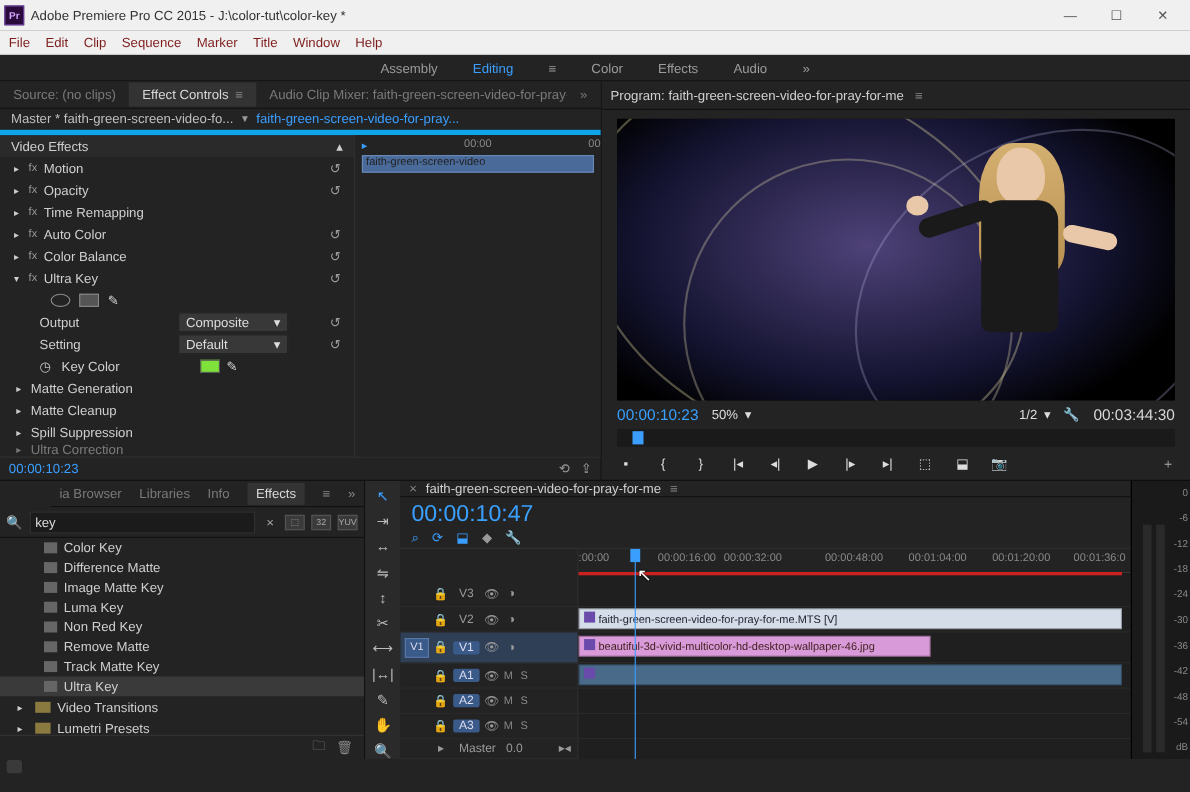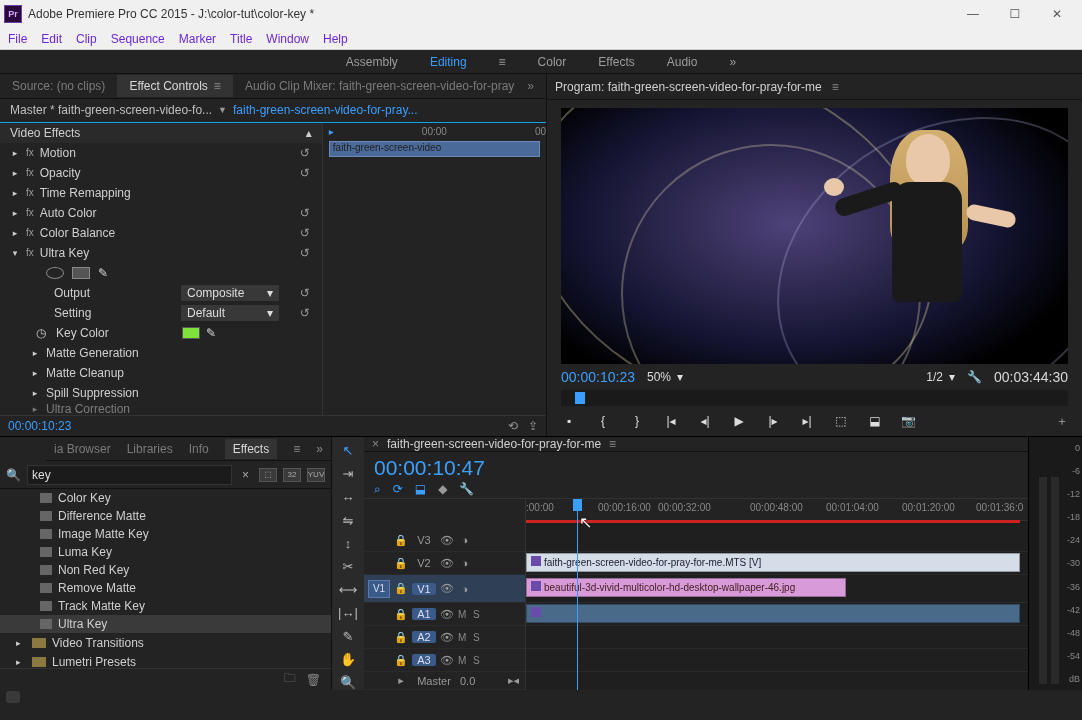--- a/index.html
+++ b/index.html
@@ -1,45 +1,45 @@
 <!DOCTYPE html>
 <html><head>
 <meta charset="utf-8">
 <style>
 * { box-sizing: border-box; margin: 0; padding: 0; font-family: "Segoe UI", Arial, sans-serif; }
 body { background: #232323; color: #bfbfbf; font-size: 12px; overflow: hidden; width: 1082px; height: 720px; }
 .titlebar { background: #f0f0f0; height: 28px; display: flex; align-items: center; padding: 0 4px; color: #333; }
 .titlebar .pr-icon { width: 18px; height: 18px; background: #2a0a3a; border: 1px solid #6b3fa0; margin-right: 6px; display:flex; align-items:center; justify-content:center; color:#d3a6ff; font-size:9px; font-weight:bold;}
 .titlebar .wincontrols { margin-left: auto; display: flex; }
 .titlebar .wincontrols div { width: 42px; height: 24px; display:flex; align-items:center; justify-content:center; color:#555; }
-.menubar { background: #f0f0f0; height: 22px; display: flex; align-items: center; padding: 0 8px; color: #6d28d9; gap: 14px; border-bottom:1px solid #ccc;}
+.menubar { background: #f0f0f0; height: 22px; display: flex; align-items: center; padding: 0 8px; color: #7f1d1d; gap: 14px; border-bottom:1px solid #ccc;}
 .menubar span { font-size: 12px; }
 .workspaces { background: #232323; height: 24px; display:flex; align-items:center; justify-content:center; gap: 32px; border-bottom:1px solid #111;}
 .workspaces span { color: #9c9c9c; font-size: 12px; }
 .workspaces .active { color: #3a9eff; }
 .ws-menu { color:#888; }
 
 .toprow { display:flex; height: 362px; }
 .leftpanel { width: 547px; background:#232323; display:flex; flex-direction:column; border-right:1px solid #111;}
 .panel-tabs { height: 26px; display:flex; align-items:center; background:#232323; gap:0; border-bottom:1px solid #111;}
 .panel-tab { padding: 4px 12px; color:#7a7a7a; font-size:12px; }
 .panel-tab.active { background:#333; color:#d8d8d8; }
 .panel-tab .menuglyph { margin-left:6px; color:#888;}
-.ec-header { height: 24px; display:flex; align-items:center; padding: 0 10px; gap:6px; background:#232323; border-bottom:1px solid #0ea5e9; }
+.ec-header { height: 24px; display:flex; align-items:center; padding: 0 10px; gap:6px; background:#232323; border-bottom:5px solid #0ea5e9; }
 .ec-header .dropdown-arrow { font-size:9px; color:#999; }
 .ec-header .linked { color:#3a9eff; }
 .ec-body { flex:1; display:flex; }
 .ec-props { width: 405px; overflow:hidden; }
 .ec-row { display:flex; align-items:center; height:20px; padding-left:10px; gap:6px;}
 .ec-row .tri { width:10px; font-size:9px; color:#ccc; text-align:center; cursor:pointer;}
 .ec-row .fx { font-size:10px; color:#999; font-style:normal; }
 .ec-row .name { color:#cfcfcf; flex:1; }
 .ec-row .resetbtn { width:14px; height:14px; margin-right:8px; color:#999; }
 .ec-section { background:#2a2a2a; color:#cfcfcf; padding:3px 10px; font-size:12px;}
-.ec-subrow { padding-left: 54px; justify-content: space-between; }
+.ec-subrow { padding-left: 36px; justify-content: space-between; }
 .ec-subrow2 { padding-left: 36px; }
 .dropdown { background:#383838; color:#ddd; padding:1px 6px; min-width:100px; border:1px solid #222; display:inline-flex; justify-content:space-between; align-items:center; }
 .swatchrow { display:flex; gap:8px; align-items:center; padding-left:46px; height:20px;}
 .swatch-oval { width:18px; height:12px; border:1px solid #888; border-radius:50%; }
 .swatch-rect { width:18px; height:12px; border:1px solid #888; background:#555;}
 .eyedrop { color:#ddd; }
 .colorchip { width:18px; height:12px; background:#7ee23b; border:1px solid #555;}
 .ec-timeline { flex:1; background:#232323; border-left:1px solid #333; position:relative;}
 .ec-ruler { height:18px; background:#232323; display:flex; align-items:center; font-size:10px; color:#888; padding-left:6px; gap:88px;}
 .ec-clip { position:absolute; top:18px; left:6px; right:6px; height:16px; background:#4a6a9a; border:1px solid #6a8aba; color:#222; font-size:10px; padding:0 3px; overflow:hidden; white-space:nowrap;}

